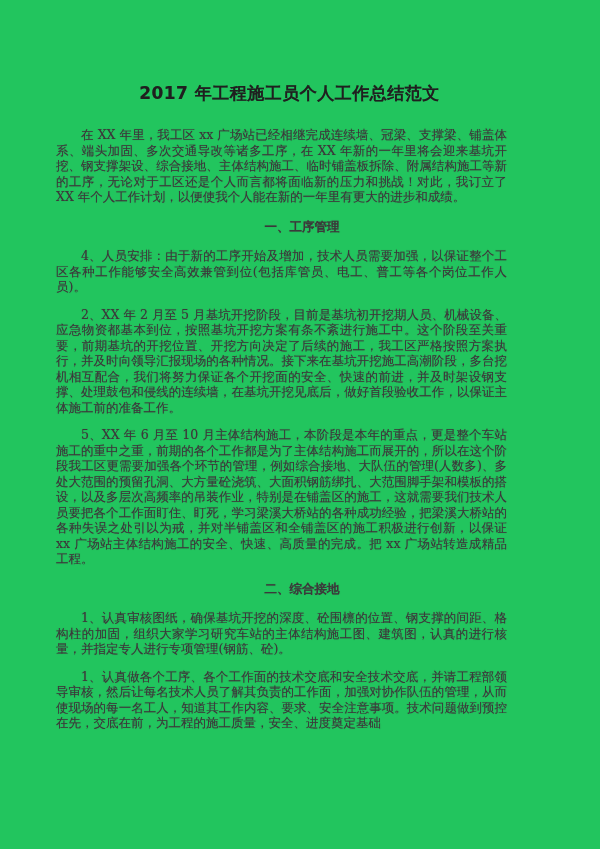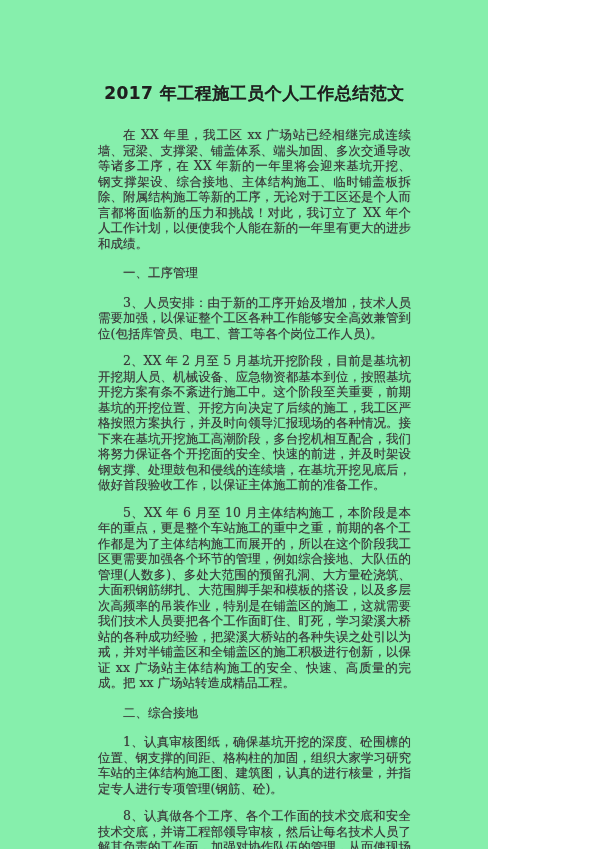--- a/index.html
+++ b/index.html
@@ -8,70 +8,71 @@
     background: #ffffff;
   }
   body {
     width: 600px;
     height: 849px;
     overflow: hidden;
     font-family: "DejaVu Serif", "Liberation Serif", serif;
   }
   .page {
     box-sizing: border-box;
-    width: 488px;
+    width: 600px;
     height: 849px;
-    padding: 82px 77px 0 98px;
-    background: #86efac;
+    padding: 82px 77px 0 56px;
+    background: #22c55e;
   }
   .doc-title {
     font-family: "DejaVu Sans", "Liberation Sans", sans-serif;
     font-size: 17px;
     font-weight: bold;
     color: #1f1f1f;
     text-align: center;
     letter-spacing: 0.5px;
     margin: 0 0 22px 0;
     text-shadow: 0 0 0.6px rgba(40,40,40,0.55);
   }
   .para, .heading {
     font-size: 12.5px;
     line-height: 15.5px;
     color: #3a3a3a;
     text-align: justify;
     text-justify: inter-ideograph;
-    margin: 0 0 12px 0;
+    margin: 0 16px 12px 0;
     text-indent: 2em;
     text-shadow: 0 0 0.7px rgba(70,70,70,0.65);
   }
   .heading {
     margin: 14px 0 14px 0;
-    text-align: left;
+    text-align: center;
+    font-weight: bold;
   }
 </style>
 </head>
 <body>
 
 <div class="page">
 
   <h1 class="doc-title">2017 年工程施工员个人工作总结范文</h1>
 
   <div class="content">
 
     <p class="para">在 XX 年里，我工区 xx 广场站已经相继完成连续墙、冠梁、支撑梁、铺盖体系、端头加固、多次交通导改等诸多工序，在 XX 年新的一年里将会迎来基坑开挖、钢支撑架设、综合接地、主体结构施工、临时铺盖板拆除、附属结构施工等新的工序，无论对于工区还是个人而言都将面临新的压力和挑战！对此，我订立了 XX 年个人工作计划，以便使我个人能在新的一年里有更大的进步和成绩。</p>
 
     <p class="heading">一、工序管理</p>
 
-    <p class="para">3、人员安排：由于新的工序开始及增加，技术人员需要加强，以保证整个工区各种工作能够安全高效兼管到位(包括库管员、电工、普工等各个岗位工作人员)。</p>
+    <p class="para">4、人员安排：由于新的工序开始及增加，技术人员需要加强，以保证整个工区各种工作能够安全高效兼管到位(包括库管员、电工、普工等各个岗位工作人员)。</p>
 
     <p class="para">2、XX 年 2 月至 5 月基坑开挖阶段，目前是基坑初开挖期人员、机械设备、应急物资都基本到位，按照基坑开挖方案有条不紊进行施工中。这个阶段至关重要，前期基坑的开挖位置、开挖方向决定了后续的施工，我工区严格按照方案执行，并及时向领导汇报现场的各种情况。接下来在基坑开挖施工高潮阶段，多台挖机相互配合，我们将努力保证各个开挖面的安全、快速的前进，并及时架设钢支撑、处理鼓包和侵线的连续墙，在基坑开挖见底后，做好首段验收工作，以保证主体施工前的准备工作。</p>
 
     <p class="para">5、XX 年 6 月至 10 月主体结构施工，本阶段是本年的重点，更是整个车站施工的重中之重，前期的各个工作都是为了主体结构施工而展开的，所以在这个阶段我工区更需要加强各个环节的管理，例如综合接地、大队伍的管理(人数多)、多处大范围的预留孔洞、大方量砼浇筑、大面积钢筋绑扎、大范围脚手架和模板的搭设，以及多层次高频率的吊装作业，特别是在铺盖区的施工，这就需要我们技术人员要把各个工作面盯住、盯死，学习梁溪大桥站的各种成功经验，把梁溪大桥站的各种失误之处引以为戒，并对半铺盖区和全铺盖区的施工积极进行创新，以保证 xx 广场站主体结构施工的安全、快速、高质量的完成。把 xx 广场站转造成精品工程。</p>
 
 
     <p class="heading">二、综合接地</p>
 
     <p class="para">1、认真审核图纸，确保基坑开挖的深度、砼围檩的位置、钢支撑的间距、格构柱的加固，组织大家学习研究车站的主体结构施工图、建筑图，认真的进行核量，并指定专人进行专项管理(钢筋、砼)。</p>
 
-    <p class="para">8、认真做各个工序、各个工作面的技术交底和安全技术交底，并请工程部领导审核，然后让每名技术人员了解其负责的工作面，加强对协作队伍的管理，从而使现场的每一名工人，知道其工作内容、要求、安全注意事项。技术问题做到预控在先，交底在前，为工程的施工质量，安全、进度奠定基础</p>
+    <p class="para">1、认真做各个工序、各个工作面的技术交底和安全技术交底，并请工程部领导审核，然后让每名技术人员了解其负责的工作面，加强对协作队伍的管理，从而使现场的每一名工人，知道其工作内容、要求、安全注意事项。技术问题做到预控在先，交底在前，为工程的施工质量，安全、进度奠定基础</p>
 
   </div>
 </div>
 
 </body></html>

